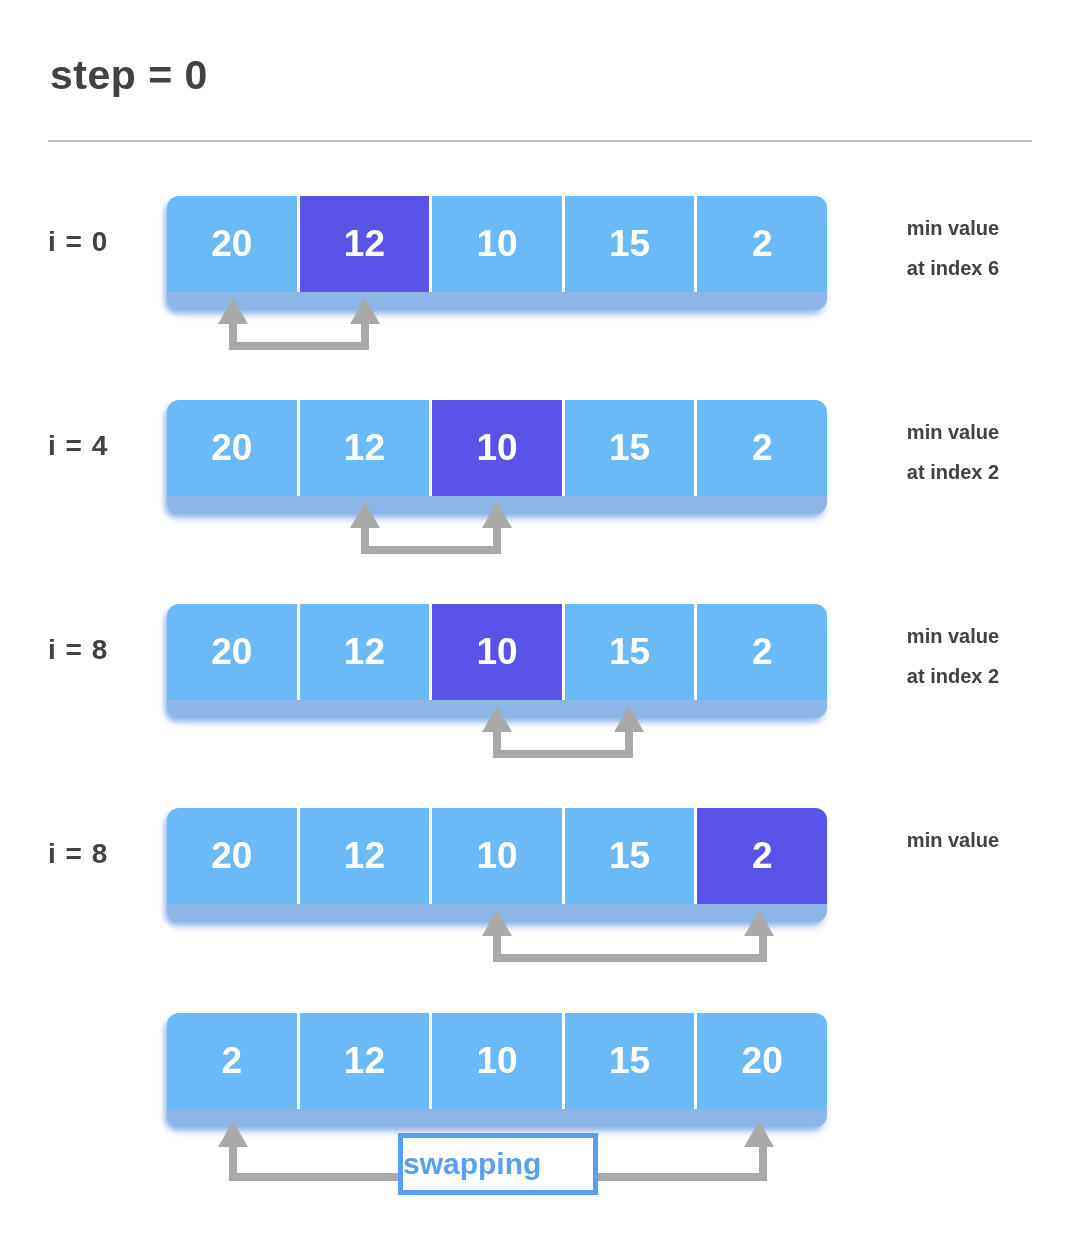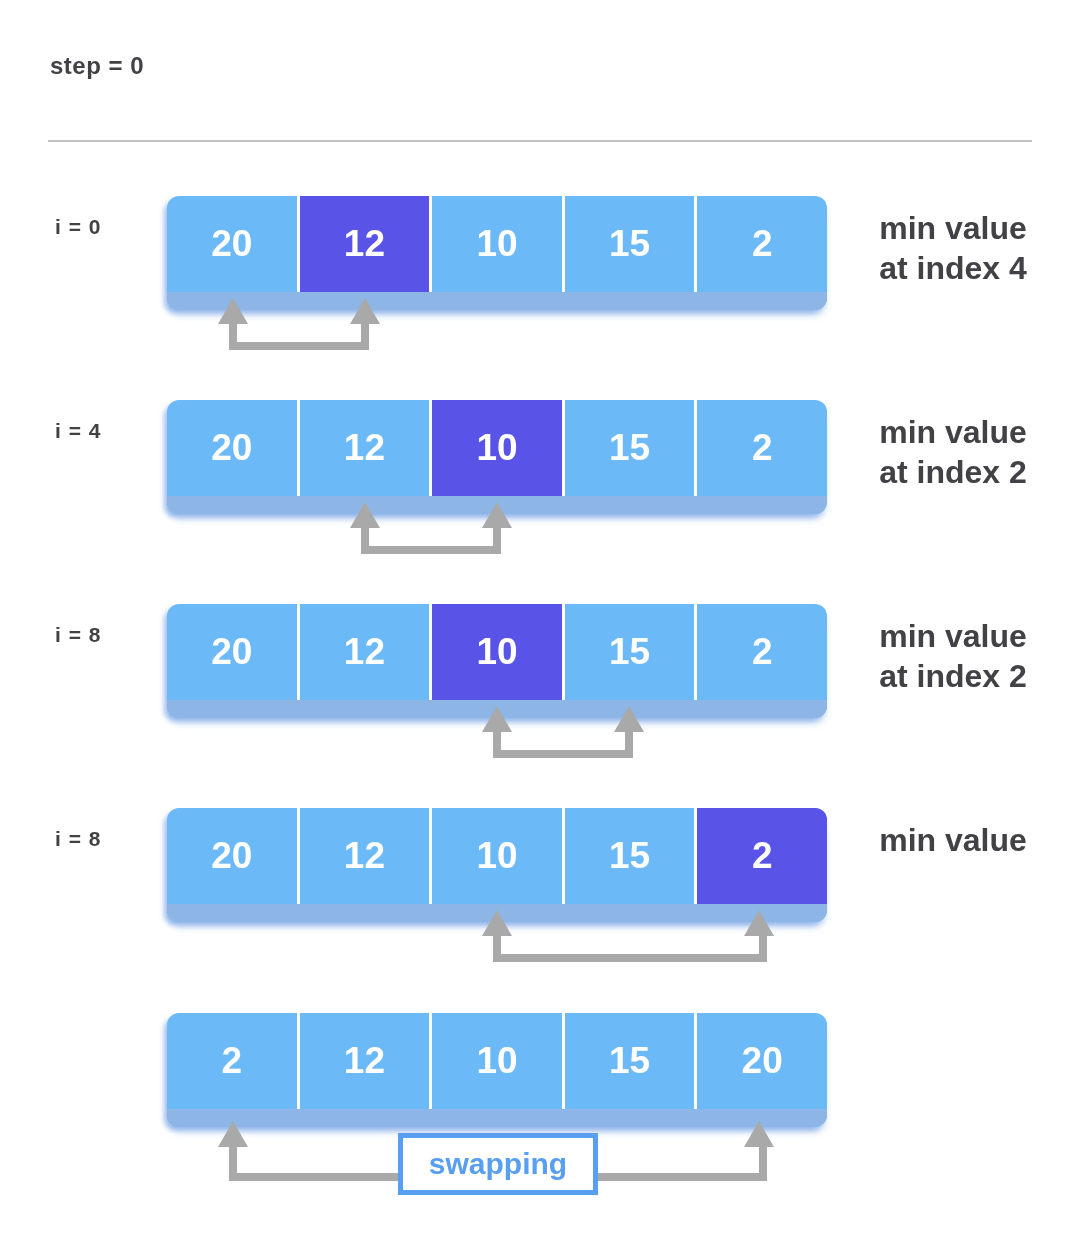--- a/index.html
+++ b/index.html
@@ -8,44 +8,43 @@
     width: 1080px;
     height: 1244px;
     background: #ffffff;
     overflow: hidden;
     font-family: "Liberation Sans", sans-serif;
   }
   .step-title {
     position: absolute;
     left: 50px;
     top: 52px;
-    font-size: 24px;
+    font-size: 41px;
     font-weight: bold;
     color: var(--text-dark, #414146);
     letter-spacing: 0.5px;
   }
   .divider {
     position: absolute;
     left: 48px;
     top: 140px;
     width: 984px;
     height: 2px;
     background: var(--divider-gray, #c2c2c2);
   }
   .row { position: absolute; left: 0; width: 1080px; height: 210px; }
   .iter-label {
     position: absolute;
     left: 48px;
-    top: 19px;
+    top: 30px;
     width: 120px;
-    font-size: 21px;
+    font-size: 28px;
     font-weight: bold;
     color: var(--text-dark, #414146);
     letter-spacing: 1px;
-    margin-left: 7px;
   }
   .array-box {
     position: absolute;
     left: 167px;
     top: 0;
     width: 660px;
     height: 114px;
     background: var(--cell-blue, #6cb9f7);
     border-radius: 12px;
     overflow: hidden;
@@ -65,21 +64,21 @@
   }
   .cell:last-child { border-right: none; }
   .cell.highlighted { background: var(--cell-purple, #5a53e8); }
   .strip { height: 18px; background: var(--strip-blue, #8db6e7); }
   .caption {
     position: absolute;
     left: 870px;
     top: 12px;
     width: 166px;
     text-align: center;
-    font-size: 32px;
+    font-size: 20px;
     font-weight: bold;
     line-height: 40px;
     color: var(--text-dark, #414146);
   }
   
   .u {
     position: absolute;
     top: 126px;
     height: 28px;
     box-sizing: border-box;
@@ -114,21 +113,21 @@
     position: absolute;
     left: 398px;
     top: 120px;
     width: 200px;
     height: 62px;
     box-sizing: border-box;
     background: #ffffff;
     border: 5px solid var(--swap-blue, #589ff2);
     display: flex;
     align-items: center;
-    justify-content: center;
+    justify-content: flex-start;
     font-size: 30px;
     font-weight: bold;
     color: var(--swap-blue, #589ff2);
     z-index: 3;
   }
 </style>
 </head>
 <body>
 
 <div class="canvas">
@@ -143,21 +142,21 @@
         <div class="cell">20</div>
         <div class="cell highlighted">12</div>
         <div class="cell">10</div>
         <div class="cell">15</div>
         <div class="cell">2</div>
       </div>
       <div class="strip"></div>
     </div>
     <div class="caption">
       <div>min value</div>
-      <div>at index 4</div>
+      <div>at index 6</div>
     </div>
     <div class="head a"></div>
     <div class="head b"></div>
     <div class="u"></div>
   </div>
 
   <div class="row r1" style="top:400px">
     <div class="iter-label">i = 4</div>
     <div class="array-box">
       <div class="cells">

